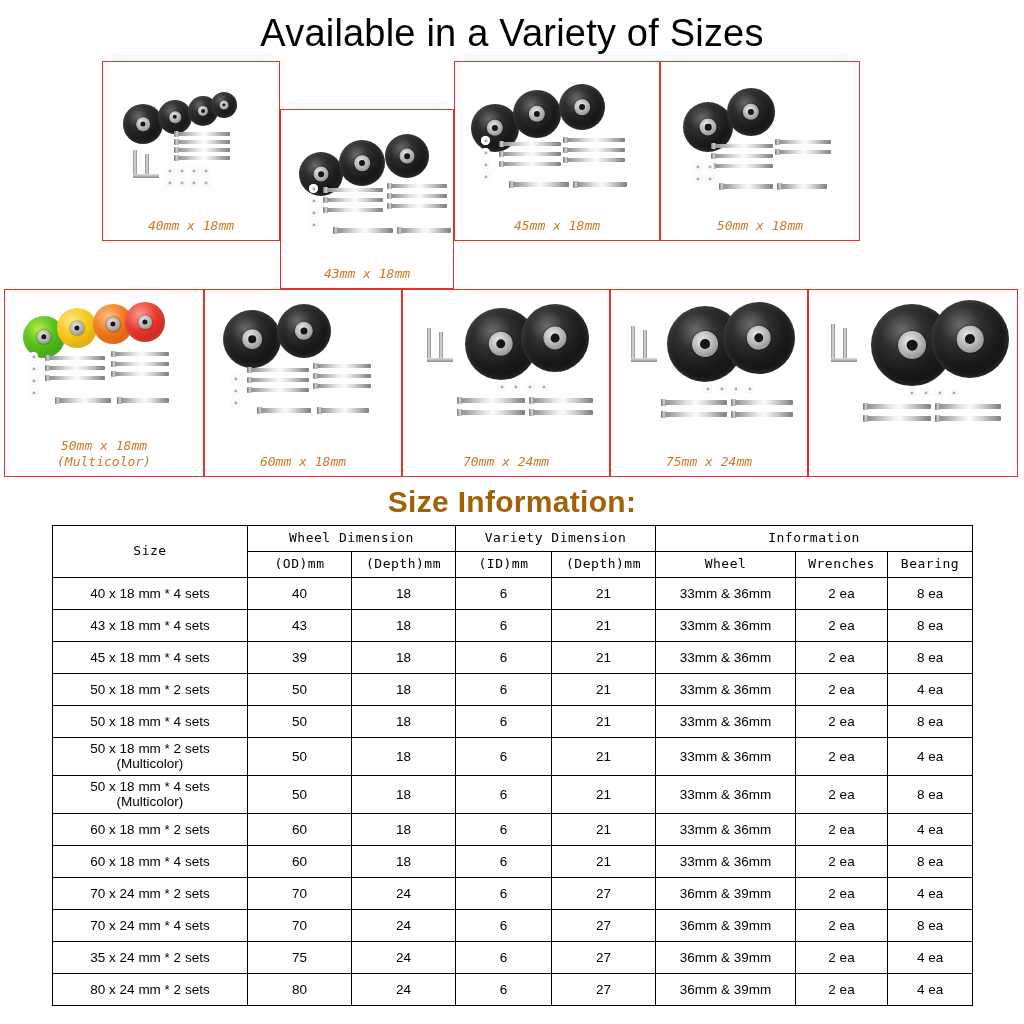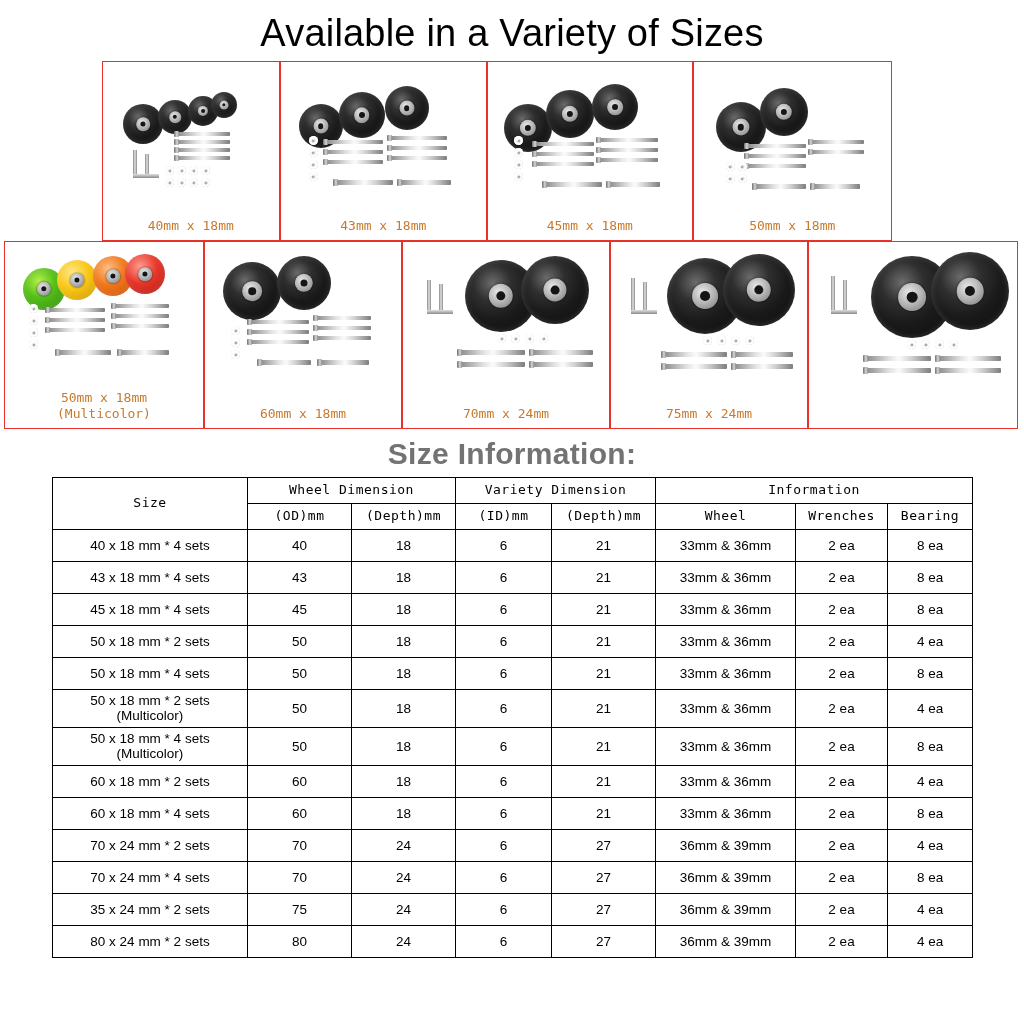--- a/index.html
+++ b/index.html
@@ -23,20 +23,21 @@
     font-weight: 400;
     letter-spacing: 0.2px;
     margin: 12px 0 6px 0;
     color: #000;
     font-family: "Liberation Sans", sans-serif;
   }
 
   
   .gallery {
     width: 1024px;
+    font-style: italic;
   }
   .grid-row {
     display: flex;
     flex-direction: row;
   }
   .grid-row.row1 {
     margin-left: 102px;
     width: 790px;
   }
   .grid-row.row2 {
@@ -65,21 +66,21 @@
     padding: 2px 0 6px 0;
     letter-spacing: 0px;
   }
   .cell .caption .sub {
     display: block;
   }
 
   
   .r1c { height: 180px; }
   .r1c.w1 { width: 178px; }
-  .r1c.w2 { width: 208px; }
+  .r1c.w2 { width: 174px; margin-top: 48px; }
   .r1c.w3 { width: 206px; }
   .r1c.w4 { width: 200px; }
 
   
   .r2c { height: 188px; }
   .r2c.w1 { width: 200px; }
   .r2c.w2 { width: 198px; }
   .r2c.w3 { width: 208px; }
   .r2c.w4 { width: 198px; }
   .r2c.w5 { width: 210px; }
@@ -155,21 +156,21 @@
     content: "";
     position: absolute;
     bottom: 0; left: 0;
     width: 14px; height: 4px;
     background: linear-gradient(180deg, #e0e0e0, #8a8a8a);
   }
 
   
   .size-info-title {
     text-align: center;
-    color: #737373;
+    color: #a16207;
     font-size: 30px;
     font-weight: 700;
     margin: 8px 0 6px 0;
     letter-spacing: 0.3px;
   }
 
   
   .table-wrap {
     width: 920px;
     margin: 0 auto;
@@ -596,21 +597,21 @@
           <td>43</td>
           <td>18</td>
           <td>6</td>
           <td>21</td>
           <td>33mm &amp; 36mm</td>
           <td>2 ea</td>
           <td>8 ea</td>
         </tr>
         <tr>
           <td class="sizecell"><span>45 x 18 mm * 4 sets</span></td>
-          <td>45</td>
+          <td>39</td>
           <td>18</td>
           <td>6</td>
           <td>21</td>
           <td>33mm &amp; 36mm</td>
           <td>2 ea</td>
           <td>8 ea</td>
         </tr>
         <tr>
           <td class="sizecell"><span>50 x 18 mm * 2 sets</span></td>
           <td>50</td>

